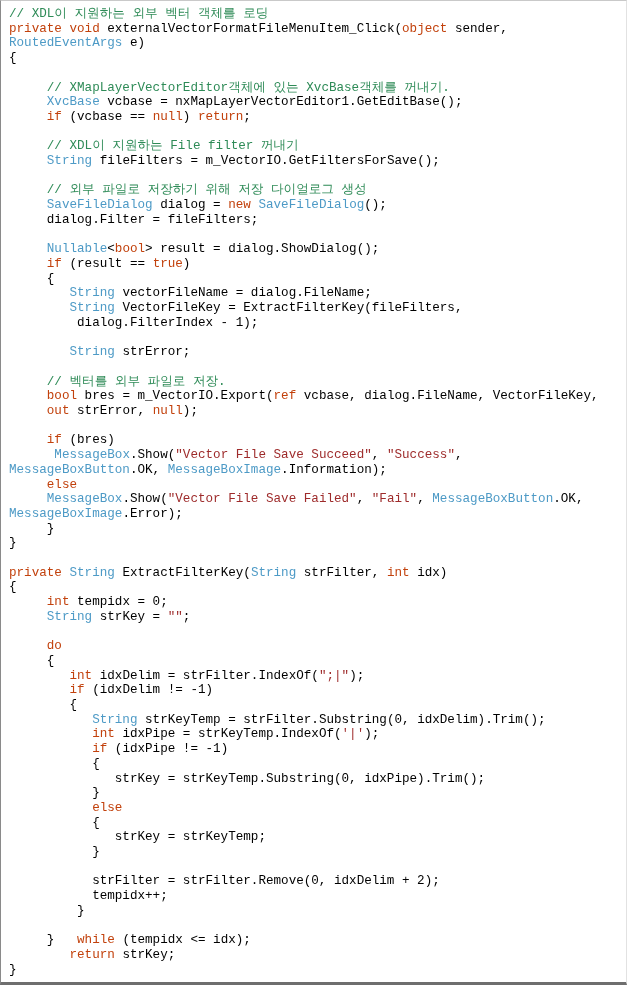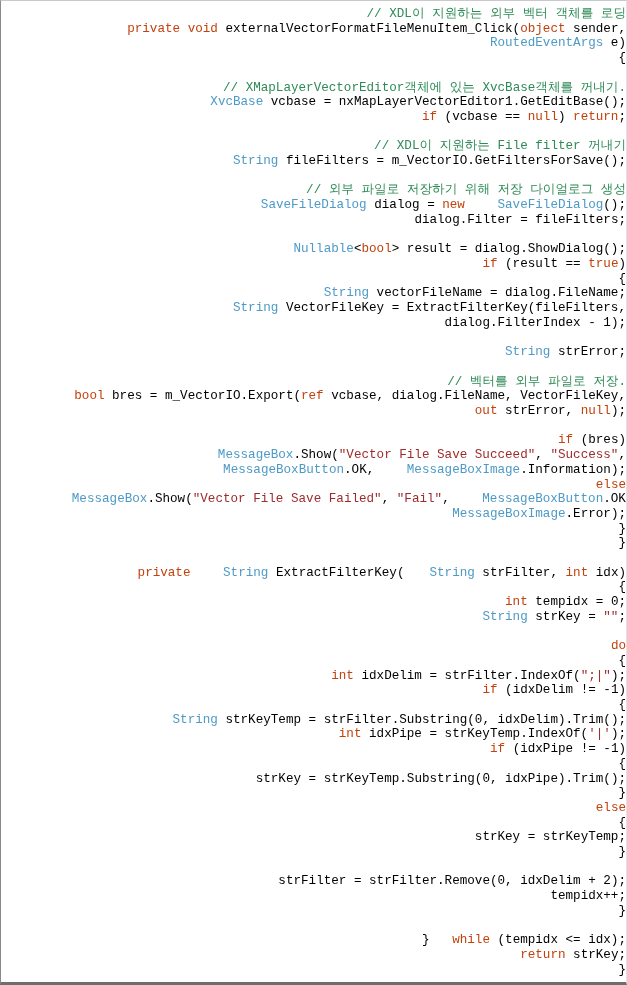--- a/index.html
+++ b/index.html
@@ -28,28 +28,27 @@
   }
   #code-block {
     margin: 0;
     padding: 0;
     font-family: "Liberation Mono", "DejaVu Sans Mono", monospace;
     font-size: 12.6px;
     line-height: 14.7px;
     letter-spacing: 0px;
     white-space: pre;
     color: #000000;
-    text-align: right;
     -webkit-font-smoothing: none;
   }
   .ln { display: block; min-height: 14.7px; }
   
   .cmt  { color: #2E8B57; }           
   .kw   { color: #c2410c; }           
-  .typ  { color: #4D9AC6; margin-left: 25px; }           
+  .typ  { color: #4D9AC6; }           
   .str  { color: #9E2B2B; }
 </style>
 </head>
 <body>
 
 <div id="code-frame">
   <pre id="code-block"><span class="ln"><span class="cmt">// XDL이 지원하는 외부 벡터 객체를 로딩</span></span><span class="ln"><span class="kw">private</span> <span class="kw">void</span> externalVectorFormatFileMenuItem_Click(<span class="kw">object</span> sender,</span><span class="ln"><span class="typ">RoutedEventArgs</span> e)</span><span class="ln">{</span><span class="ln">&nbsp;</span><span class="ln">     <span class="cmt">// XMapLayerVectorEditor객체에 있는 XvcBase객체를 꺼내기.</span></span><span class="ln">     <span class="typ">XvcBase</span> vcbase = nxMapLayerVectorEditor1.GetEditBase();</span><span class="ln">     <span class="kw">if</span> (vcbase == <span class="kw">null</span>) <span class="kw">return</span>;</span><span class="ln">&nbsp;</span><span class="ln">     <span class="cmt">// XDL이 지원하는 File filter 꺼내기</span></span><span class="ln">     <span class="typ">String</span> fileFilters = m_VectorIO.GetFiltersForSave();</span><span class="ln">&nbsp;</span><span class="ln">     <span class="cmt">// 외부 파일로 저장하기 위해 저장 다이얼로그 생성</span></span><span class="ln">     <span class="typ">SaveFileDialog</span> dialog = <span class="kw">new</span> <span class="typ">SaveFileDialog</span>();</span><span class="ln">     dialog.Filter = fileFilters;</span><span class="ln">&nbsp;</span><span class="ln">     <span class="typ">Nullable</span>&lt;<span class="kw">bool</span>&gt; result = dialog.ShowDialog();</span><span class="ln">     <span class="kw">if</span> (result == <span class="kw">true</span>)</span><span class="ln">     {</span><span class="ln">        <span class="typ">String</span> vectorFileName = dialog.FileName;</span><span class="ln">        <span class="typ">String</span> VectorFileKey = ExtractFilterKey(fileFilters,</span><span class="ln">         dialog.FilterIndex - 1);</span><span class="ln">&nbsp;</span><span class="ln">        <span class="typ">String</span> strError;</span><span class="ln">&nbsp;</span><span class="ln">     <span class="cmt">// 벡터를 외부 파일로 저장.</span></span><span class="ln">     <span class="kw">bool</span> bres = m_VectorIO.Export(<span class="kw">ref</span> vcbase, dialog.FileName, VectorFileKey,</span><span class="ln">     <span class="kw">out</span> strError, <span class="kw">null</span>);</span><span class="ln">&nbsp;</span><span class="ln">     <span class="kw">if</span> (bres)</span><span class="ln">      <span class="typ">MessageBox</span>.Show(<span class="str">"Vector File Save Succeed"</span>, <span class="str">"Success"</span>,</span><span class="ln"><span class="typ">MessageBoxButton</span>.OK, <span class="typ">MessageBoxImage</span>.Information);</span><span class="ln">     <span class="kw">else</span></span><span class="ln">     <span class="typ">MessageBox</span>.Show(<span class="str">"Vector File Save Failed"</span>, <span class="str">"Fail"</span>, <span class="typ">MessageBoxButton</span>.OK,</span><span class="ln"><span class="typ">MessageBoxImage</span>.Error);</span><span class="ln">     }</span><span class="ln">}</span><span class="ln">&nbsp;</span><span class="ln"><span class="kw">private</span> <span class="typ">String</span> ExtractFilterKey(<span class="typ">String</span> strFilter, <span class="kw">int</span> idx)</span><span class="ln">{</span><span class="ln">     <span class="kw">int</span> tempidx = 0;</span><span class="ln">     <span class="typ">String</span> strKey = <span class="str">""</span>;</span><span class="ln">&nbsp;</span><span class="ln">     <span class="kw">do</span></span><span class="ln">     {</span><span class="ln">        <span class="kw">int</span> idxDelim = strFilter.IndexOf(<span class="str">";|"</span>);</span><span class="ln">        <span class="kw">if</span> (idxDelim != -1)</span><span class="ln">        {</span><span class="ln">           <span class="typ">String</span> strKeyTemp = strFilter.Substring(0, idxDelim).Trim();</span><span class="ln">           <span class="kw">int</span> idxPipe = strKeyTemp.IndexOf(<span class="str">'|'</span>);</span><span class="ln">           <span class="kw">if</span> (idxPipe != -1)</span><span class="ln">           {</span><span class="ln">              strKey = strKeyTemp.Substring(0, idxPipe).Trim();</span><span class="ln">           }</span><span class="ln">           <span class="kw">else</span></span><span class="ln">           {</span><span class="ln">              strKey = strKeyTemp;</span><span class="ln">           }</span><span class="ln">&nbsp;</span><span class="ln">           strFilter = strFilter.Remove(0, idxDelim + 2);</span><span class="ln">           tempidx++;</span><span class="ln">         }</span><span class="ln">&nbsp;</span><span class="ln">     }   <span class="kw">while</span> (tempidx &lt;= idx);</span><span class="ln">        <span class="kw">return</span> strKey;</span><span class="ln">}</span></pre>
 </div>
 
 </body></html>

